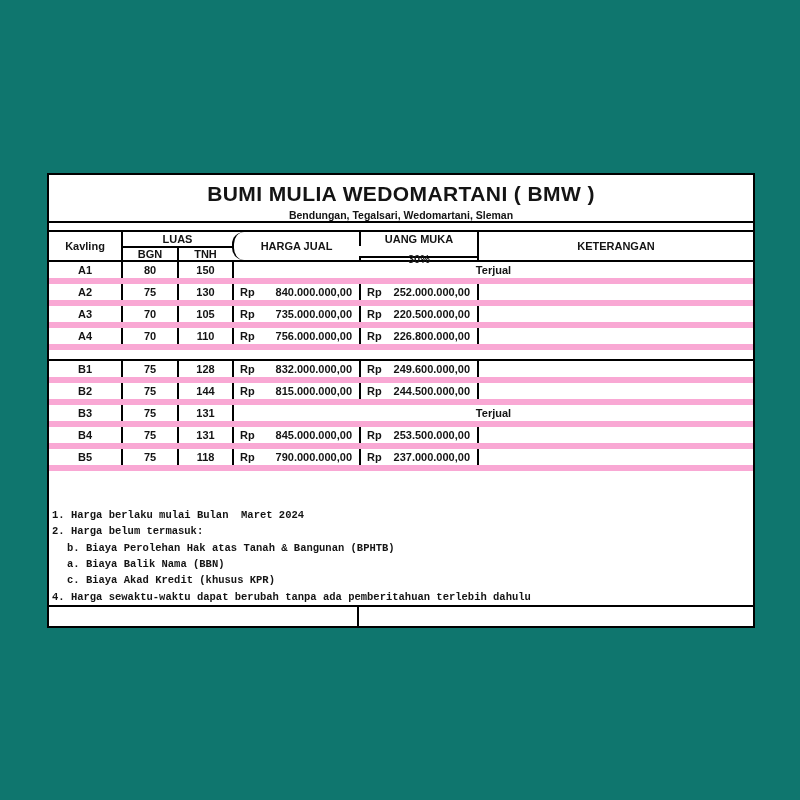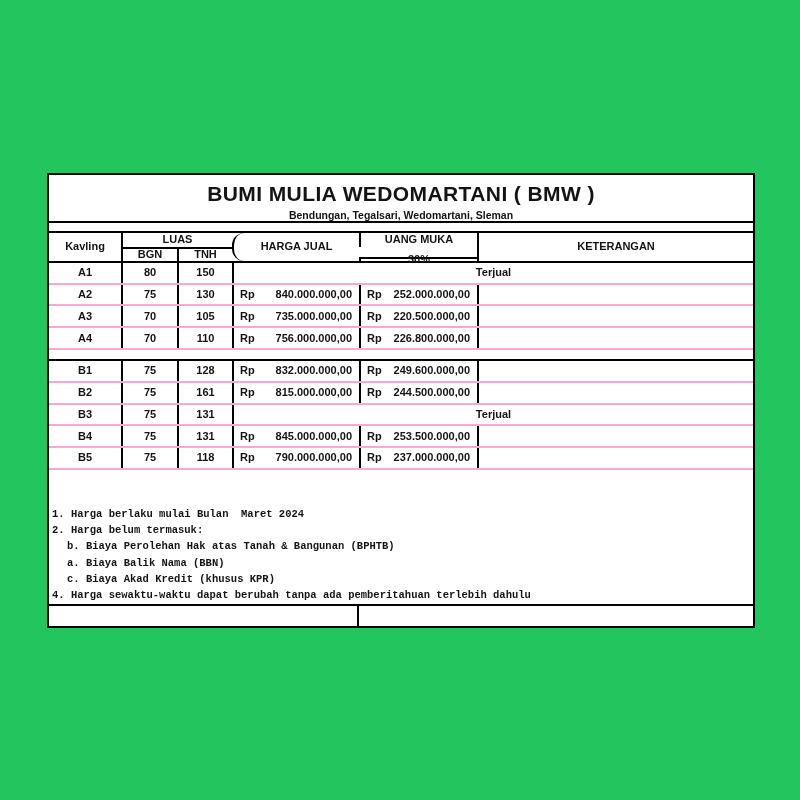--- a/index.html
+++ b/index.html
@@ -1,17 +1,17 @@
 <!DOCTYPE html>
 <html><head>
 <meta charset="utf-8">
 <style>
   html,body{margin:0;padding:0;background:#ffffff;}
   .sheet{
-    position:relative;width:800px;height:800px;background:#22c55e;
+    position:relative;width:800px;height:800px;background:#0f766e;
     font-family:"Liberation Sans",sans-serif;font-weight:bold;color:#141414;
   }
   .price-table{
     position:absolute;left:47px;top:173px;width:708px;height:455px;
     border:2px solid #000;box-sizing:border-box;
     display:flex;flex-direction:column;background:#fff;
   }
   
   .title-cell{height:53px;border-bottom:2px solid #000;box-sizing:border-box;text-align:center;padding-top:7px;}
   .doc-title{font-size:21px;letter-spacing:.4px;line-height:1.1;}
@@ -25,21 +25,21 @@
   .bt{border-top:2px solid #000;}
   .h-kavling{grid-column:1;grid-row:1/3;}
   .h-luas{grid-column:2/4;grid-row:1;}
   .h-bgn{grid-column:2;grid-row:2;}
   .h-tnh{grid-column:3;grid-row:2;}
   .h-harga{grid-column:4;grid-row:1/3;border-radius:12px;}
   .h-uang{grid-column:5;grid-row:1;}
   .h-pct{grid-column:5;grid-row:2;margin-top:10px;}
   .h-ket{grid-column:6;grid-row:1/3;}
   
-  .tr{height:32px;border-bottom:2px solid #f9a8d4;box-sizing:border-box;font-size:11px;}
+  .tr{height:32px;border-bottom:6px solid #f9a8d4;box-sizing:border-box;font-size:11px;}
   .td{display:flex;align-items:center;justify-content:center;box-sizing:border-box;line-height:1;overflow:hidden;}
   .money{justify-content:space-between;padding:0 7px 0 6px;}
   .sold-span{grid-column:4/7;}
   .gap-row{height:16px;border-bottom:2px solid #000;box-sizing:border-box;}
   
   .notes-cell{flex:1;border-bottom:2px solid #000;box-sizing:border-box;padding:36px 6px 0 3px;font-size:10.5px;}
   .note{line-height:16.3px;white-space:pre;font-family:Liberation Mono, monospace;}
   .note.sub{padding-left:15px;}
   
   .footer-row{height:31px;grid-template-columns:308px 1fr;box-sizing:border-box;}
@@ -134,21 +134,21 @@
       <div class="td bl money">
           <span>Rp</span>
           <span>249.600.000,00</span>
         </div>
       <div class="td bl"></div>
     </div>
 
     <div class="grid-cols tr">
       <div class="td">B2</div>
       <div class="td bl">75</div>
-      <div class="td bl">161</div>
+      <div class="td bl">144</div>
       <div class="td bl money">
           <span>Rp</span>
           <span>815.000.000,00</span>
         </div>
       <div class="td bl money">
           <span>Rp</span>
           <span>244.500.000,00</span>
         </div>
       <div class="td bl"></div>
     </div>

